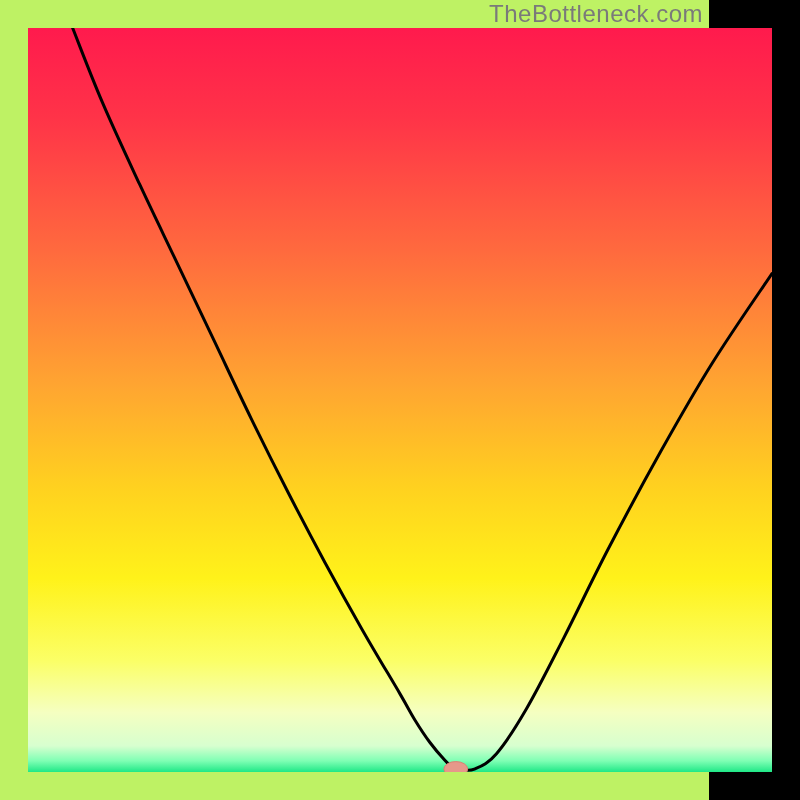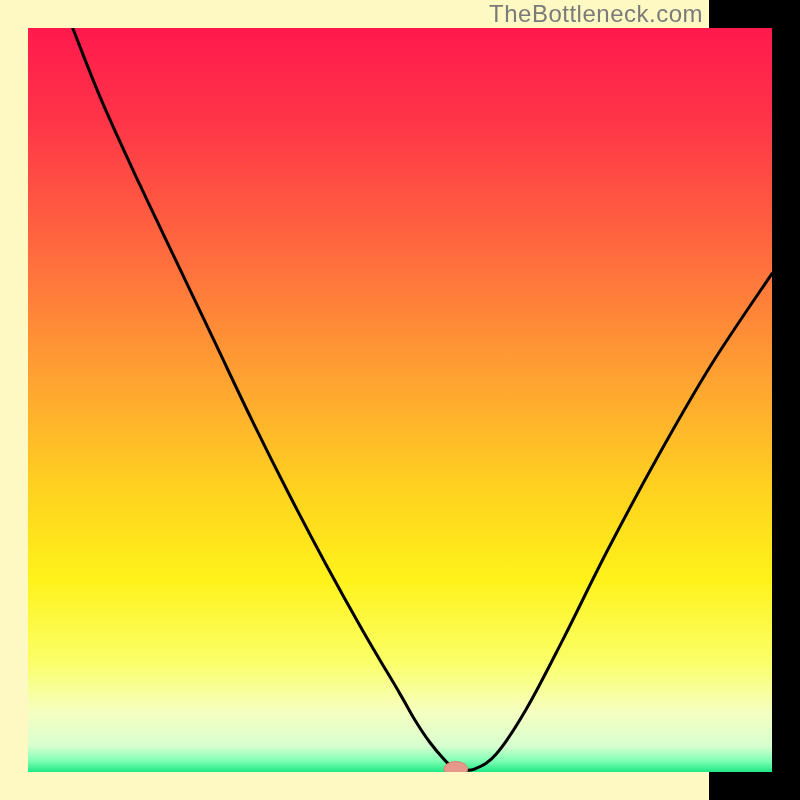--- a/index.html
+++ b/index.html
@@ -8,21 +8,21 @@
     width: 800px;
     height: 800px;
     overflow: hidden;
     background: #000;
     font-family: Arial, Helvetica, sans-serif;
   }
   .frame {
     position: relative;
     width: 709px;
     height: 800px;
-    background: #fef9c3;
+    background: #bef264;
   }
   .watermark {
     position: absolute;
     top: 0;
     right: 6px;
     color: #7a7a7a;
     font-size: 24px;
     font-weight: 500;
     letter-spacing: 0.5px;
     user-select: none;

